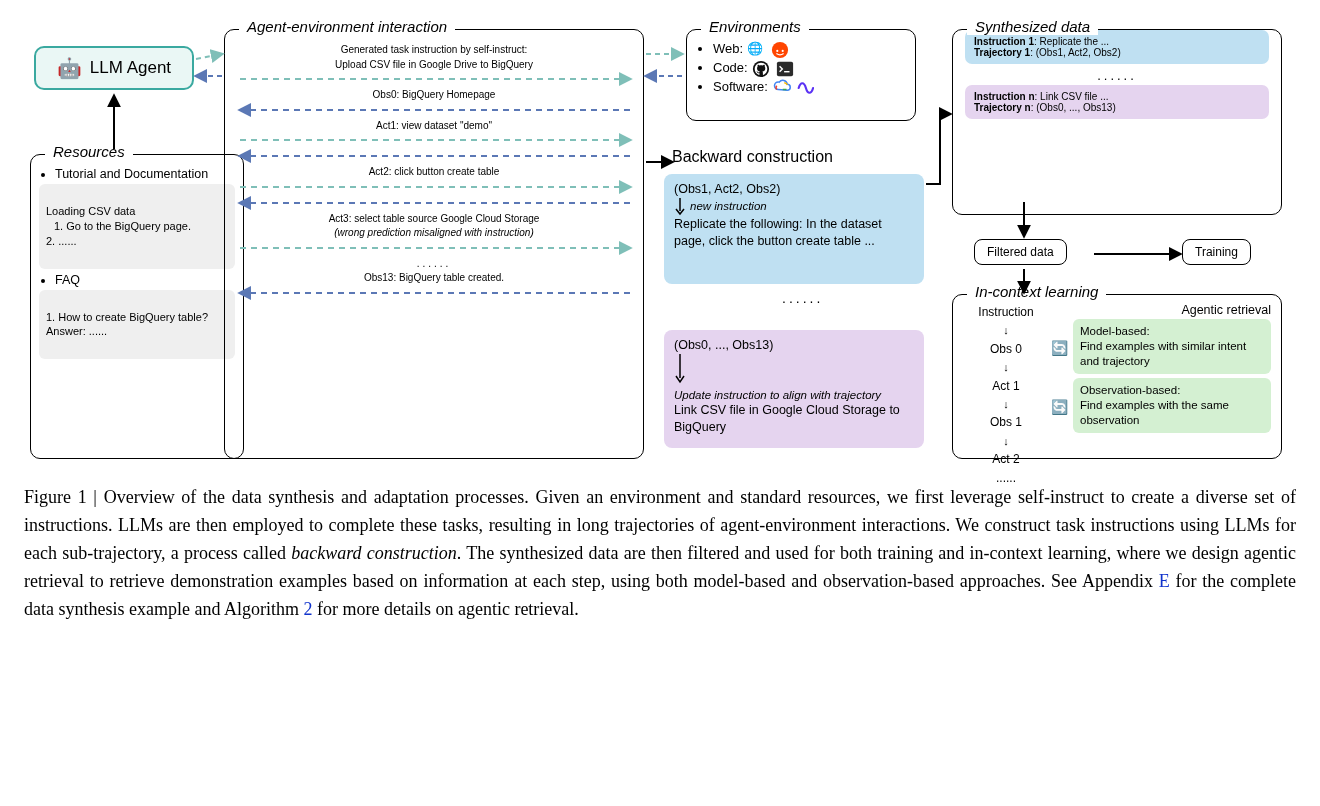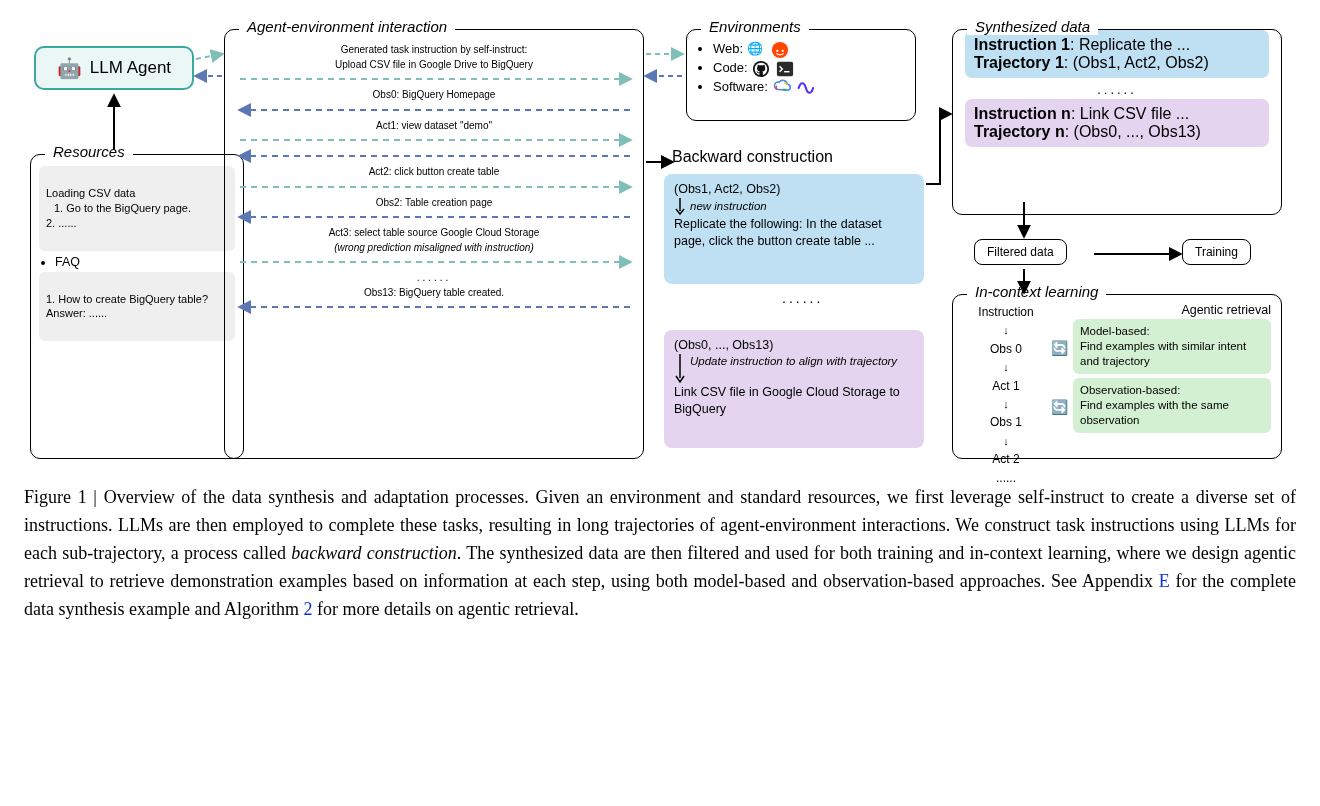--- a/index.html
+++ b/index.html
@@ -73,21 +73,21 @@
   .bc-title { position:absolute; left: 648px; top: 134px; font-size: 16px; }
   .bc-box {
     position:absolute; left: 640px; width: 260px;
     border-radius: 8px; padding: 7px 10px; font-size: 12.5px; line-height: 1.35;
   }
   .bc1 { top: 160px; height: 110px; background: #bfe0f2; }
   .bc2 { top: 316px; height: 118px; background: #e5d4ef; }
   .bc-dots { position:absolute; left: 758px; top: 276px; letter-spacing: 3px; font-size: 14px; }
   
   .synth { left: 928px; top: 15px; width: 330px; height: 186px; padding: 0 12px; }
-  .synth .entry { border-radius: 7px; padding: 6px 9px; font-size: 16px; margin-bottom: 4px; }
+  .synth .entry { border-radius: 7px; padding: 6px 9px; font-size: 10px; margin-bottom: 4px; }
   .synth .e1 { background: #bfe0f2; }
   .synth .e2 { background: #e5d4ef; }
   .synth .mid-dots { text-align:center; letter-spacing: 3px; margin: 2px 0; }
   
   .small-box {
     position:absolute; border: 1.5px solid #000; border-radius: 8px;
     padding: 5px 12px; font-size: 12px; background:#fff;
   }
   .filtered { left: 950px; top: 225px; }
   .training { left: 1158px; top: 225px; }
@@ -119,20 +119,23 @@
 
 <div class="diagram">
 
   <div class="agent">
     <span class="robot">🤖</span>
     <span>LLM Agent</span>
   </div>
 
   <div class="fieldset resources">
     <span class="legend">Resources</span>
+    <ul>
+      <li>Tutorial and Documentation</li>
+    </ul>
     <div class="gray-box">
       <div>Loading CSV data</div>
       <div style="padding-left:8px">1. Go to the BigQuery page.</div>
       <div>2. ......</div>
     </div>
     <ul>
       <li>FAQ</li>
     </ul>
     <div class="gray-box">
       <div>1. How to create BigQuery table?</div>
@@ -170,21 +173,20 @@
 
     <svg class="arrow">
         <line x1="395" y1="7" x2="5" y2="7" stroke="#5b78b5" stroke-width="2" stroke-dasharray="6 5" marker-end="url(#ahB)"></line>
       </svg>
 
     <div class="row">Act2: click button create table</div>
     <svg class="arrow">
         <line x1="5" y1="7" x2="395" y2="7" stroke="#7fbfb8" stroke-width="2" stroke-dasharray="6 5" marker-end="url(#ahA)"></line>
       </svg>
 
-    <div class="row">Obs2: Table creation page</div>
     <svg class="arrow">
         <line x1="395" y1="7" x2="5" y2="7" stroke="#5b78b5" stroke-width="2" stroke-dasharray="6 5" marker-end="url(#ahB)"></line>
       </svg>
 
     <div class="row">Act3: select table source Google Cloud Storage</div>
     <div class="row" style="font-style:italic">(wrong prediction misaligned with instruction)</div>
     <svg class="arrow">
         <line x1="5" y1="7" x2="395" y2="7" stroke="#7fbfb8" stroke-width="2" stroke-dasharray="6 5" marker-end="url(#ahA)"></line>
       </svg>
 
@@ -244,21 +246,21 @@
           <line x1="6" y1="0" x2="6" y2="13" stroke="#000" stroke-width="1.5"></line>
           <path d="M2 11 L6 16 L10 11" fill="none" stroke="#000" stroke-width="1.5"></path>
         </svg>
       <span style="font-style:italic;font-size:11.5px">new instruction</span>
     </div>
     <div>Replicate the following: In the dataset page, click the button create table ...</div>
   </div>
   <div class="bc-dots">......</div>
   <div class="bc-box bc2">
     <div>(Obs0, ..., Obs13)</div>
-    <div style="display:flex;align-items:flex-start;gap:4px;">
+    <div style="display:flex;align-items:flex-start;gap:4px;flex-direction:column;">
       <svg width="12" height="30">
           <line x1="6" y1="0" x2="6" y2="24" stroke="#000" stroke-width="1.5"></line>
           <path d="M2 22 L6 28 L10 22" fill="none" stroke="#000" stroke-width="1.5"></path>
         </svg>
       <span style="font-style:italic;font-size:11.5px;line-height:1.25">Update  instruction to align with trajectory</span>
     </div>
     <div>Link CSV file in Google Cloud Storage to BigQuery</div>
   </div>
 
   <div class="fieldset synth">

